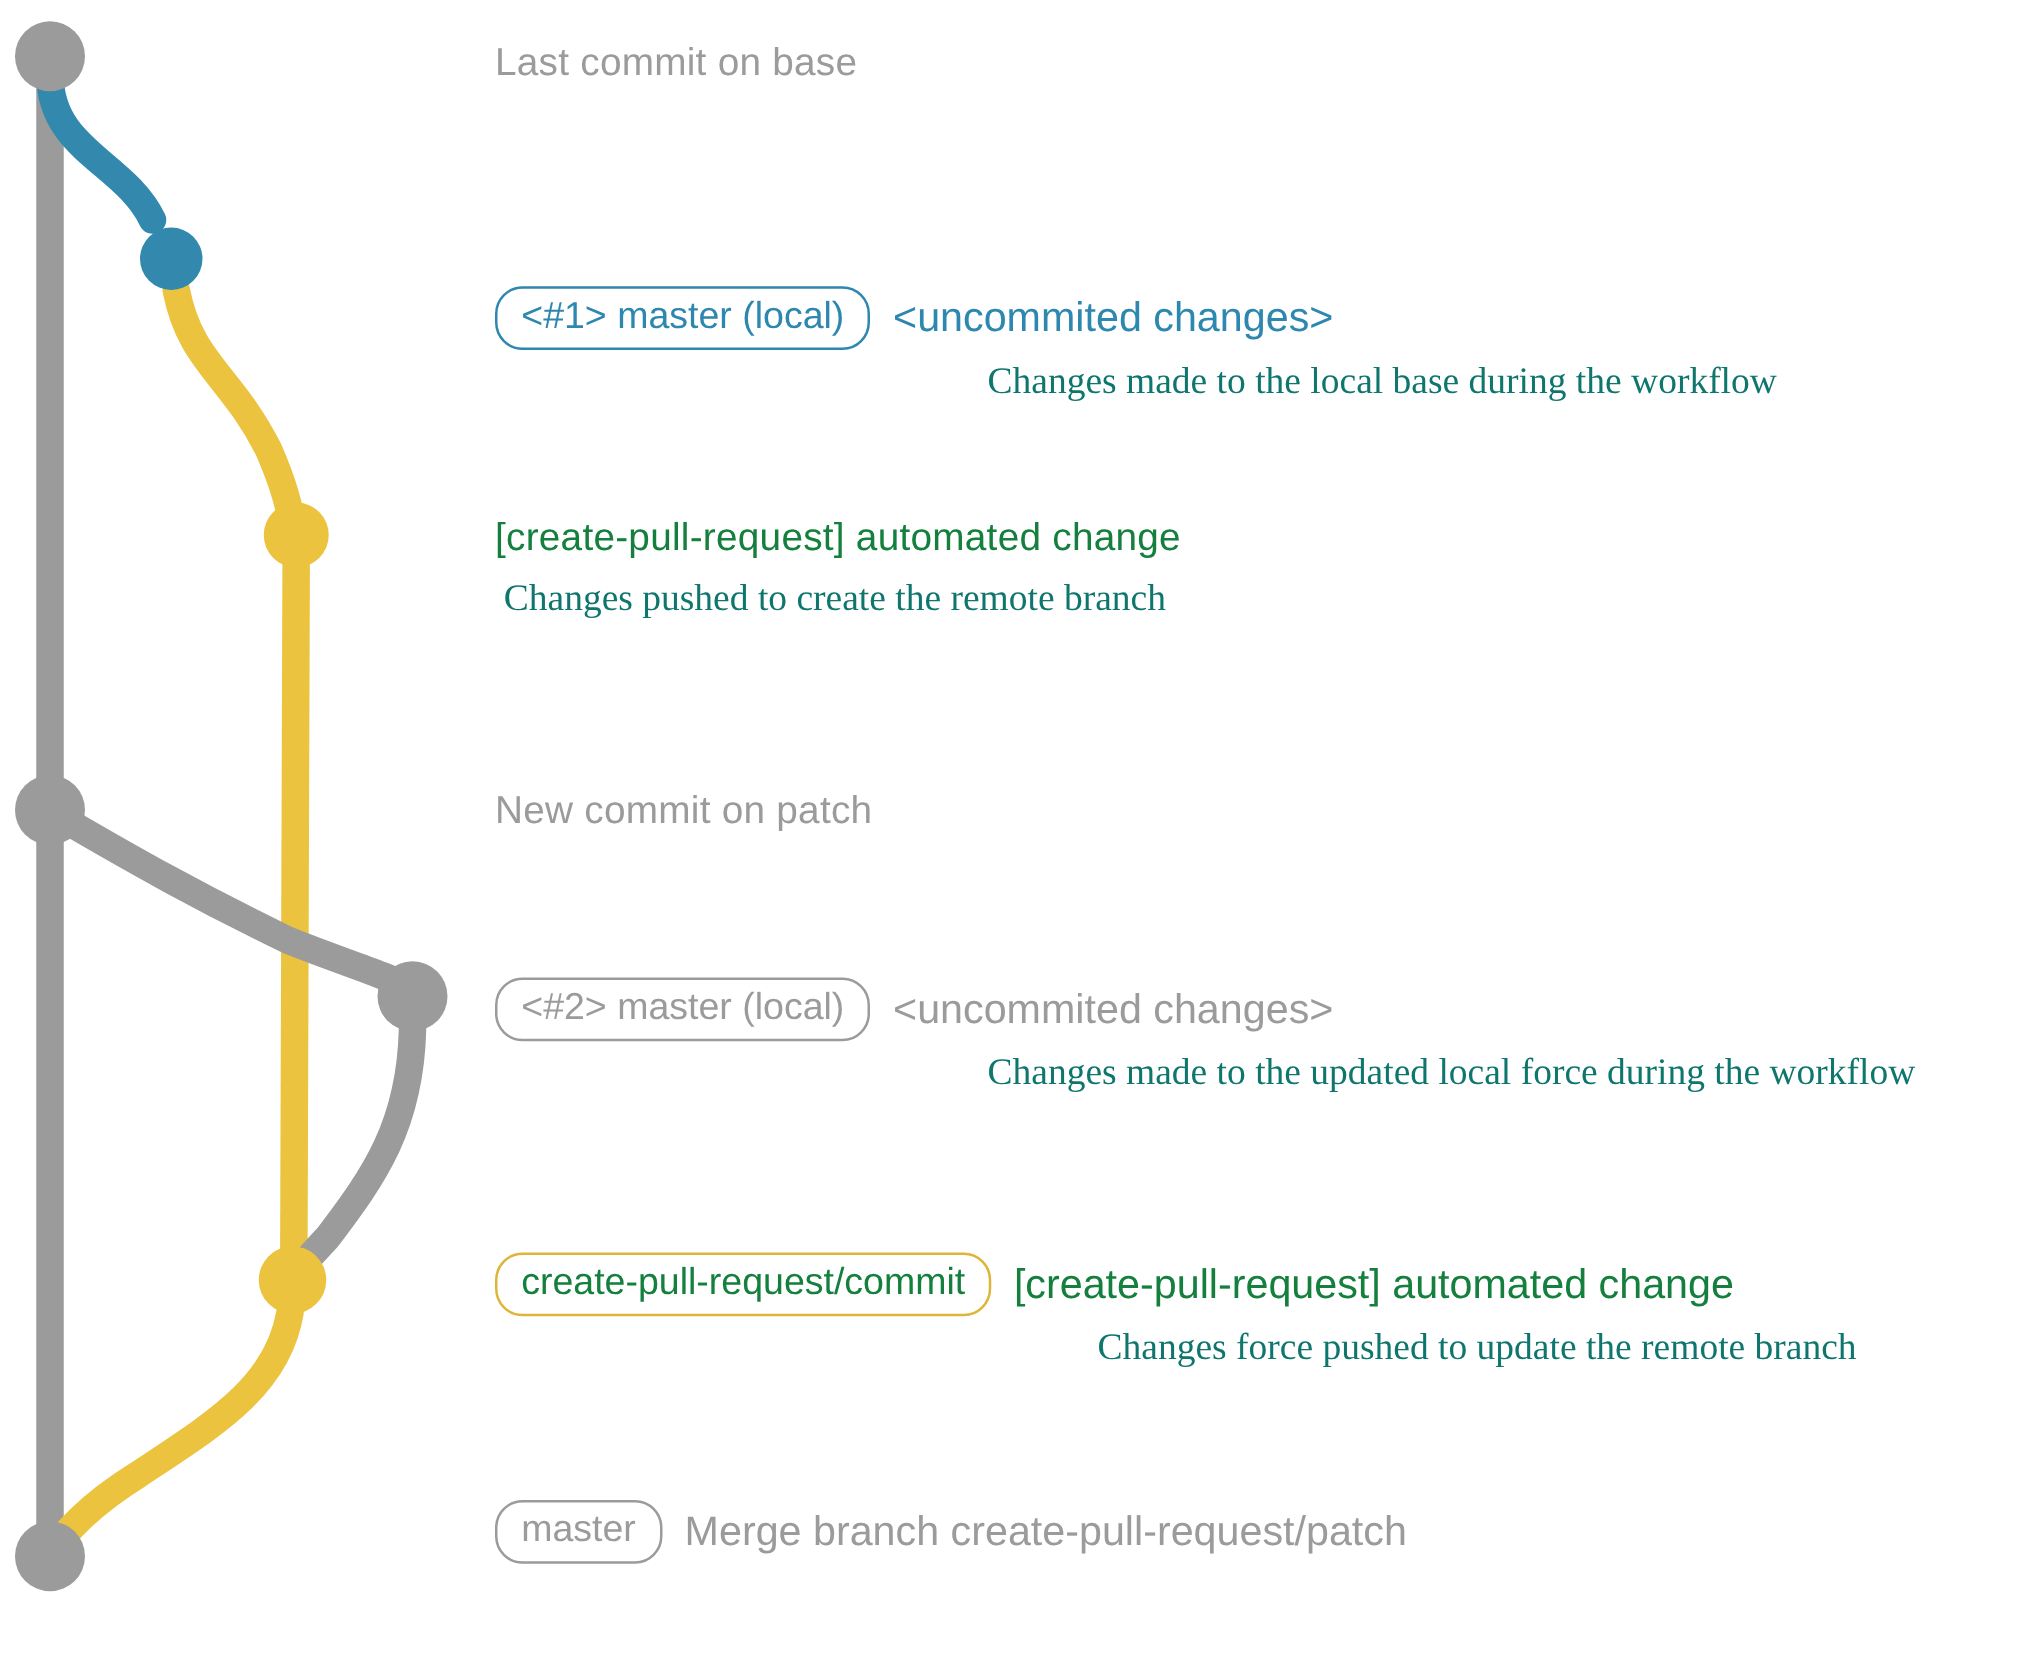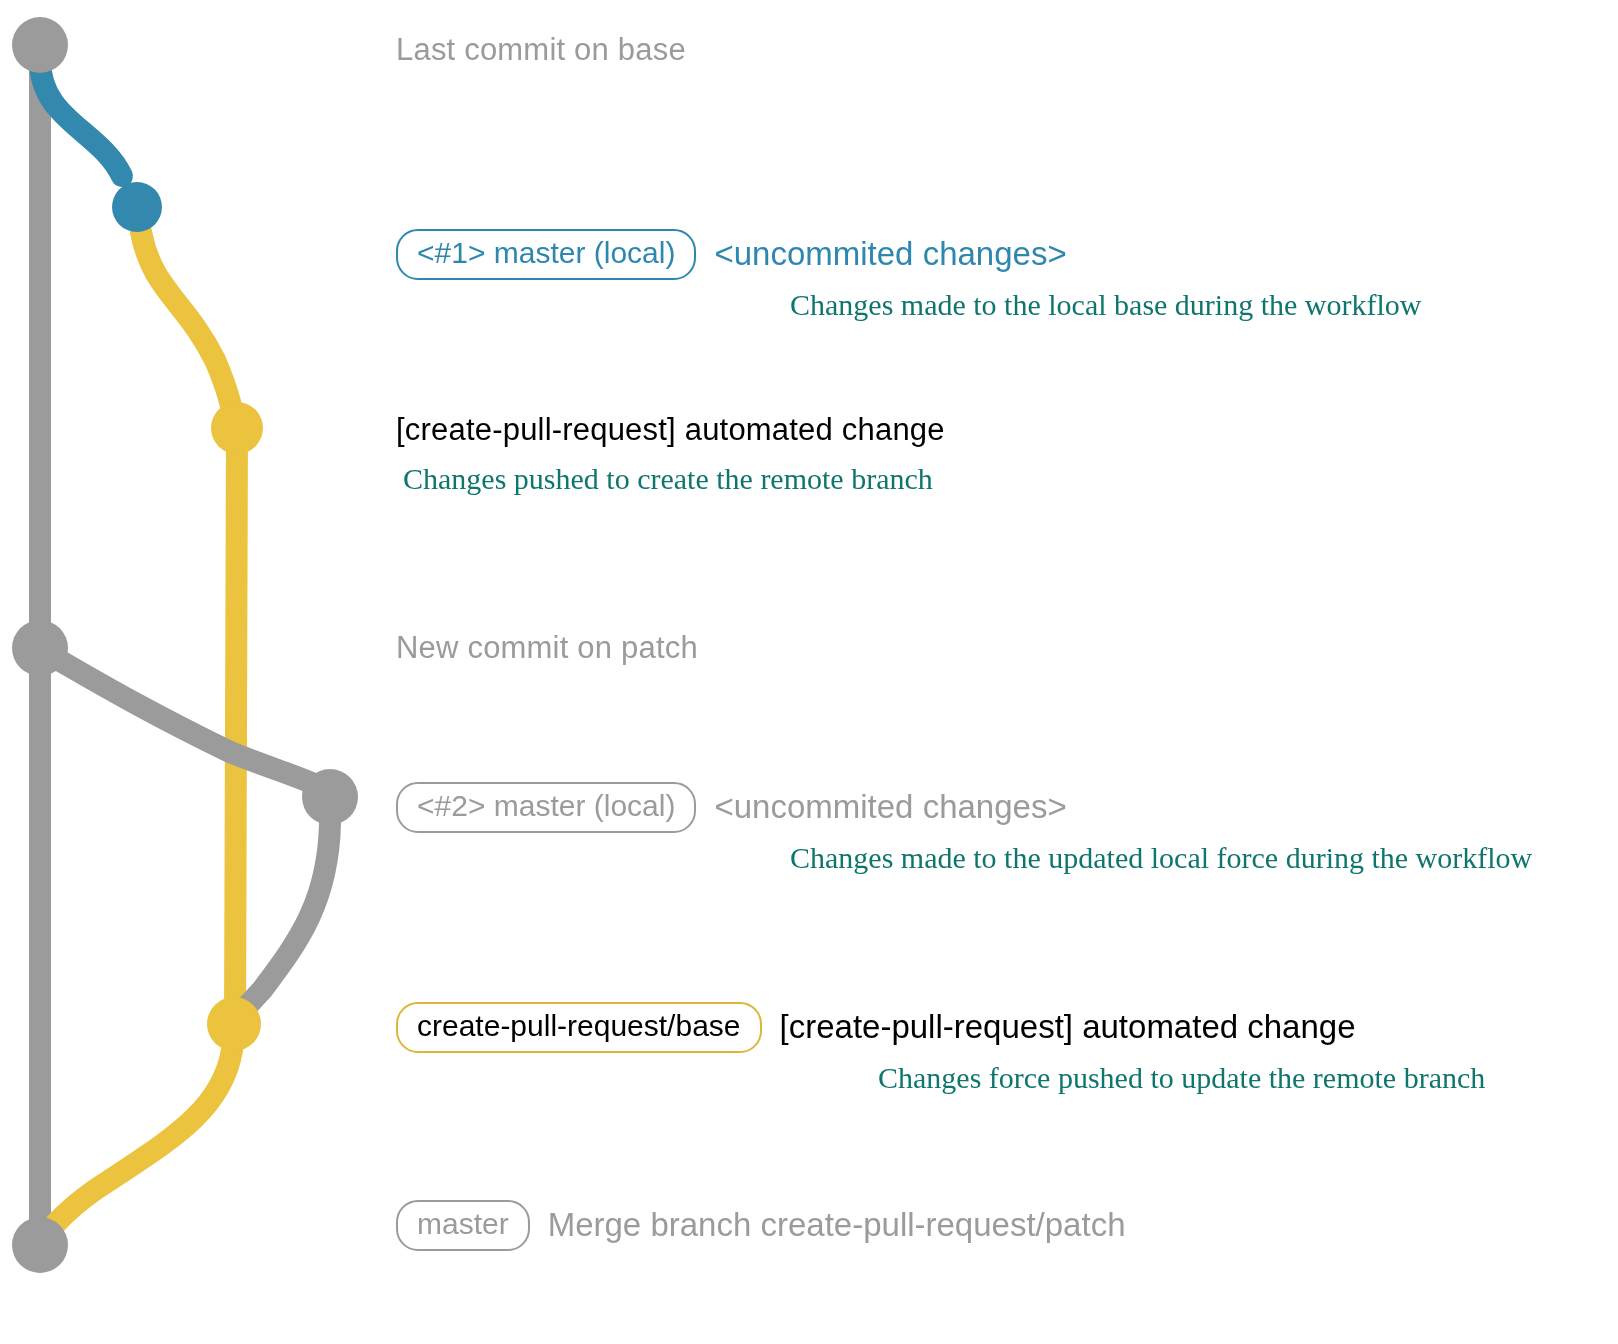--- a/index.html
+++ b/index.html
@@ -69,21 +69,21 @@
   .desc {
     font-family: "Liberation Serif", serif;
     font-size: 30px;
     color: #0f766e;
     white-space: nowrap;
     margin-top: 8px;
   }
 
   .c-gray   { color: #9b9b9b; border-color: #9b9b9b; }
   .c-blue   { color: #2e87ae; border-color: #2e87ae; }
-  .c-yellow { color: #000000; border-color: #ddb639; }
+  .c-yellow { color: #15803d; border-color: #ddb639; }
 </style>
 </head>
 <body>
 
 <svg id="graph-canvas" viewBox="0 0 390 1344" width="390" height="1344" aria-hidden="true">
 
   <path d="M 40 45 L 40 648 L 40 1245" stroke="#9b9b9b" stroke-width="22" fill="none" stroke-linecap="round"></path>
 
   <path d="M 40 60 C 40 120, 100 130, 122 176" stroke="#3288ad" stroke-width="22" fill="none" stroke-linecap="round"></path>
 
@@ -135,21 +135,21 @@
   <div class="row" style="left:396px; top:782px;">
     <div class="badge-line">
       <span class="badge c-gray">&lt;#2&gt; master (local)</span>
       <span class="badge-text c-gray">&lt;uncommited changes&gt;</span>
     </div>
     <div class="desc" style="margin-left:394px;">Changes made to the updated local force during the workflow</div>
   </div>
 
   <div class="row" style="left:396px; top:1002px;">
     <div class="badge-line">
-      <span class="badge c-yellow">create-pull-request/base</span>
+      <span class="badge c-yellow">create-pull-request/commit</span>
       <span class="badge-text c-yellow">[create-pull-request] automated change</span>
     </div>
     <div class="desc" style="margin-left:482px;">Changes force pushed to update the remote branch</div>
   </div>
 
   <div class="row" style="left:396px; top:1200px;">
     <div class="badge-line">
       <span class="badge c-gray">master</span>
       <span class="badge-text c-gray">Merge branch create-pull-request/patch</span>
     </div>

